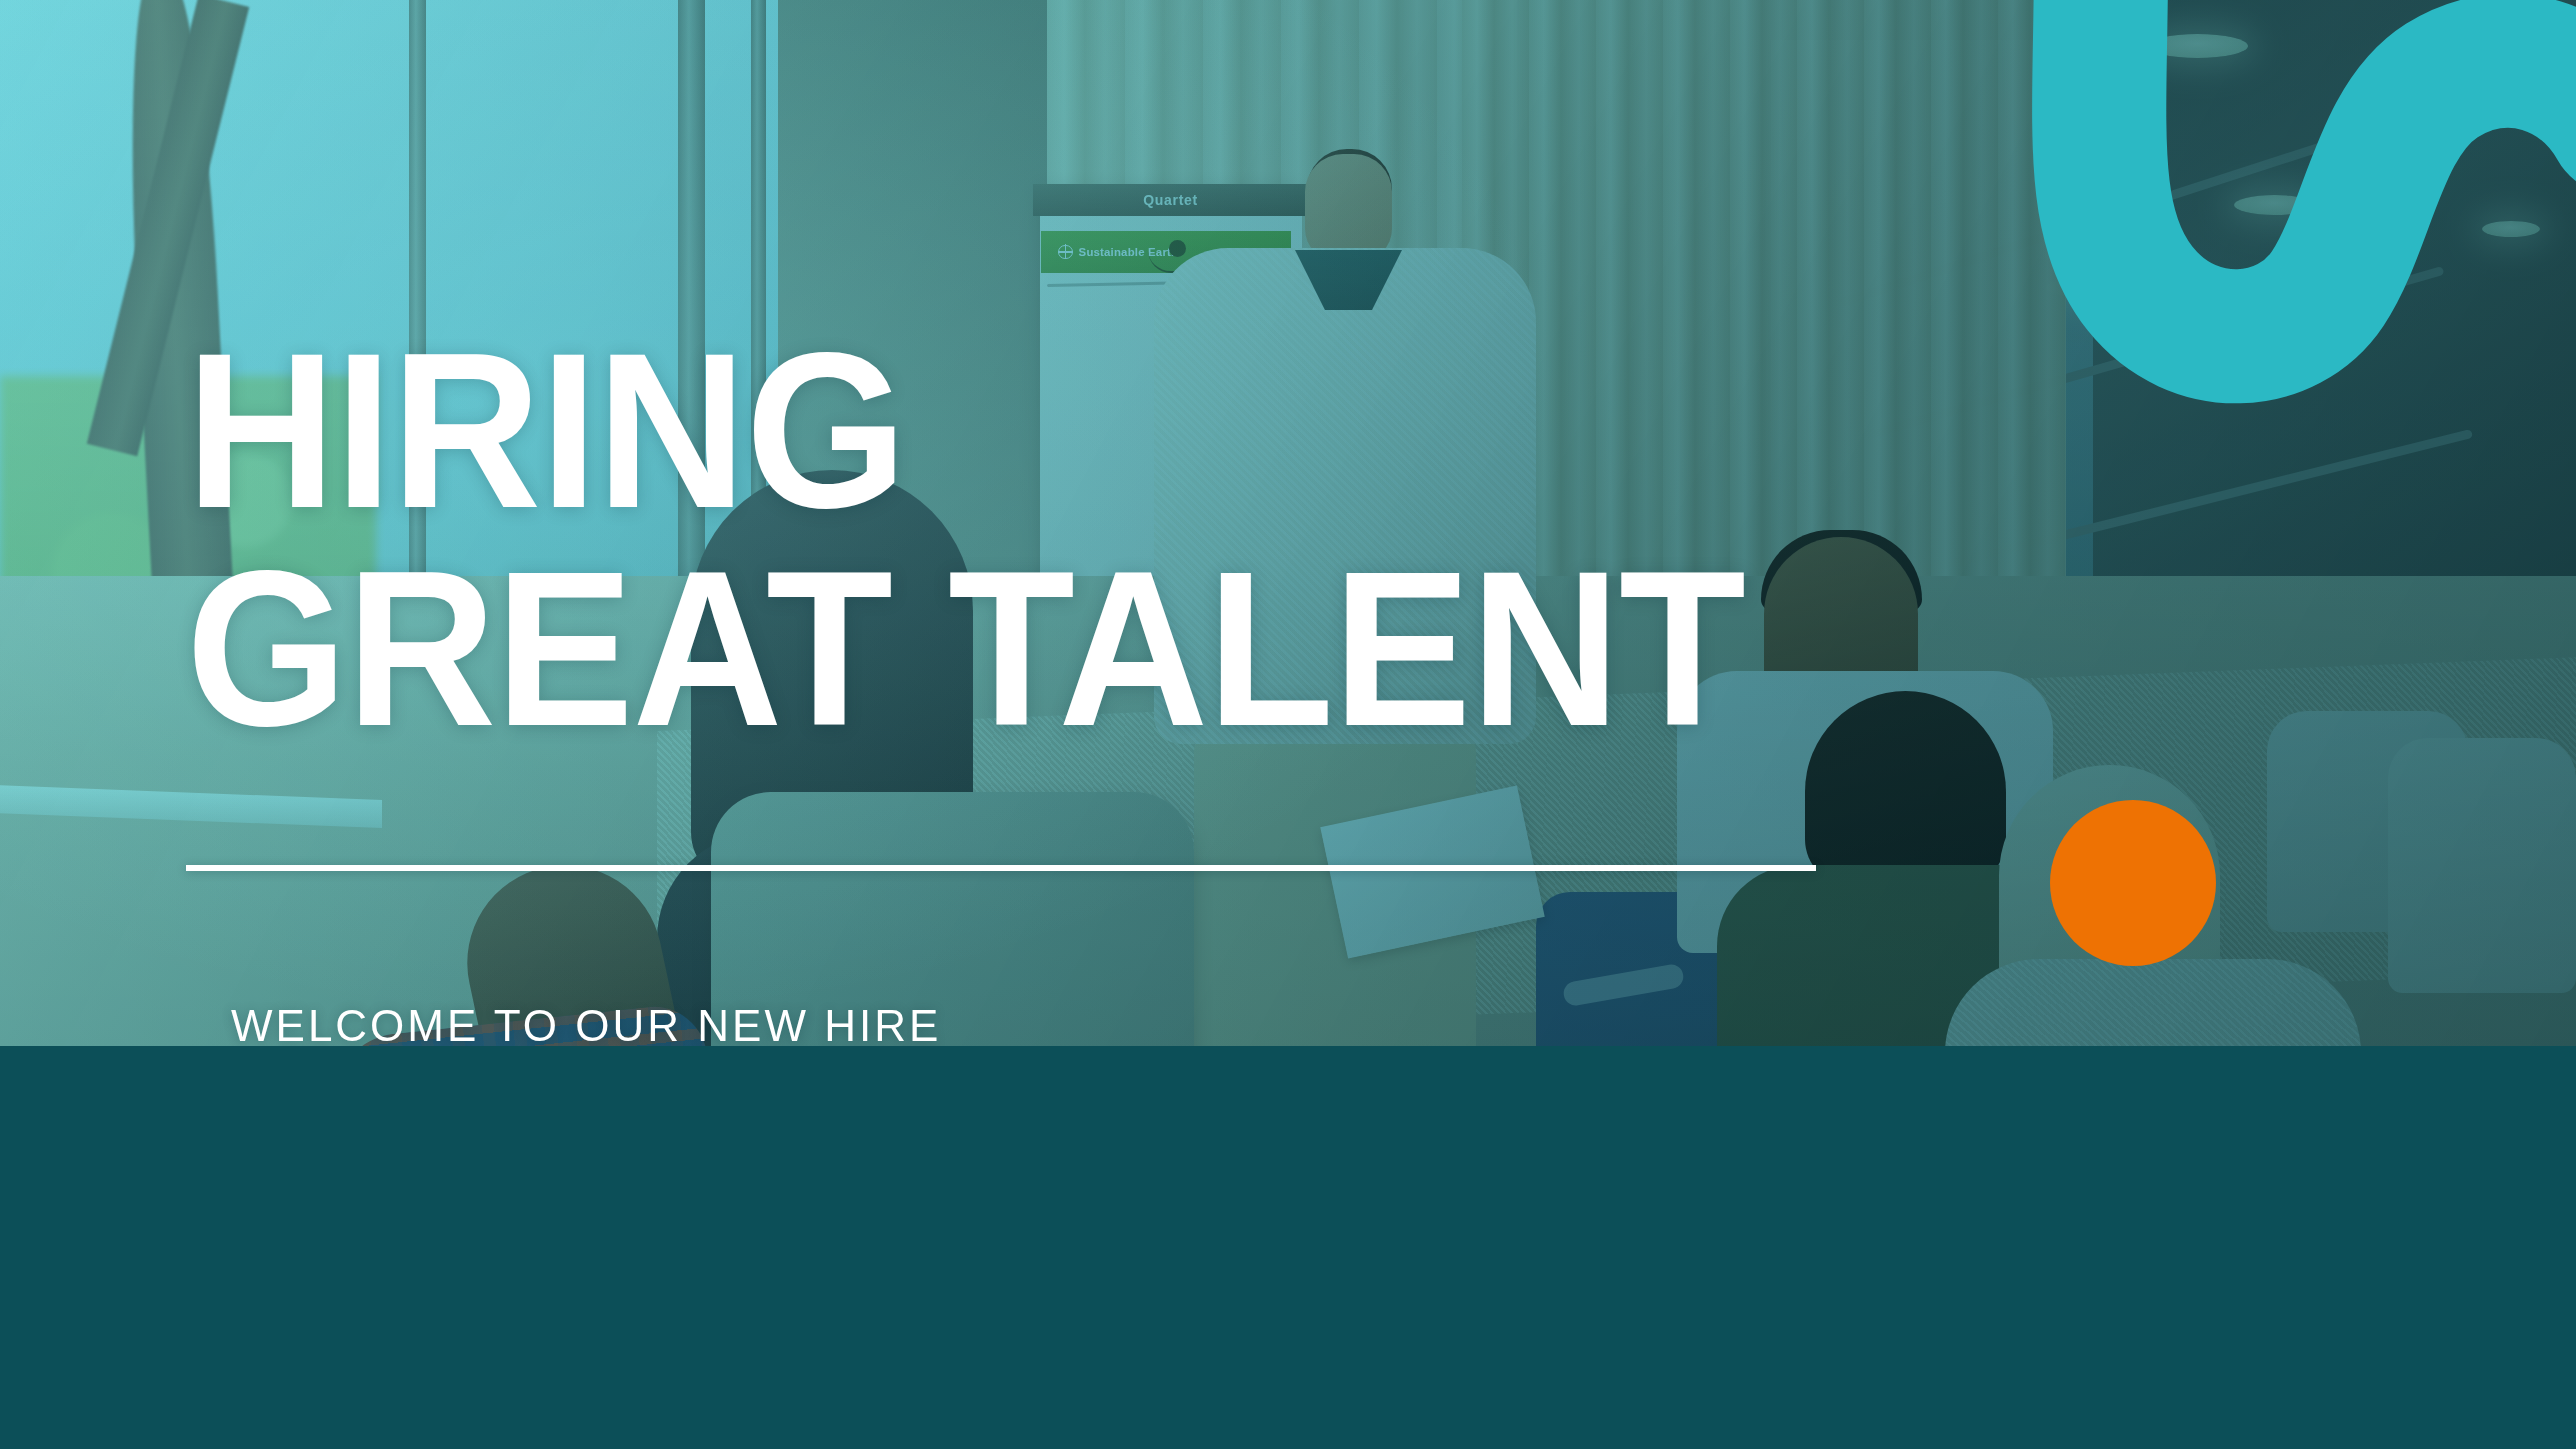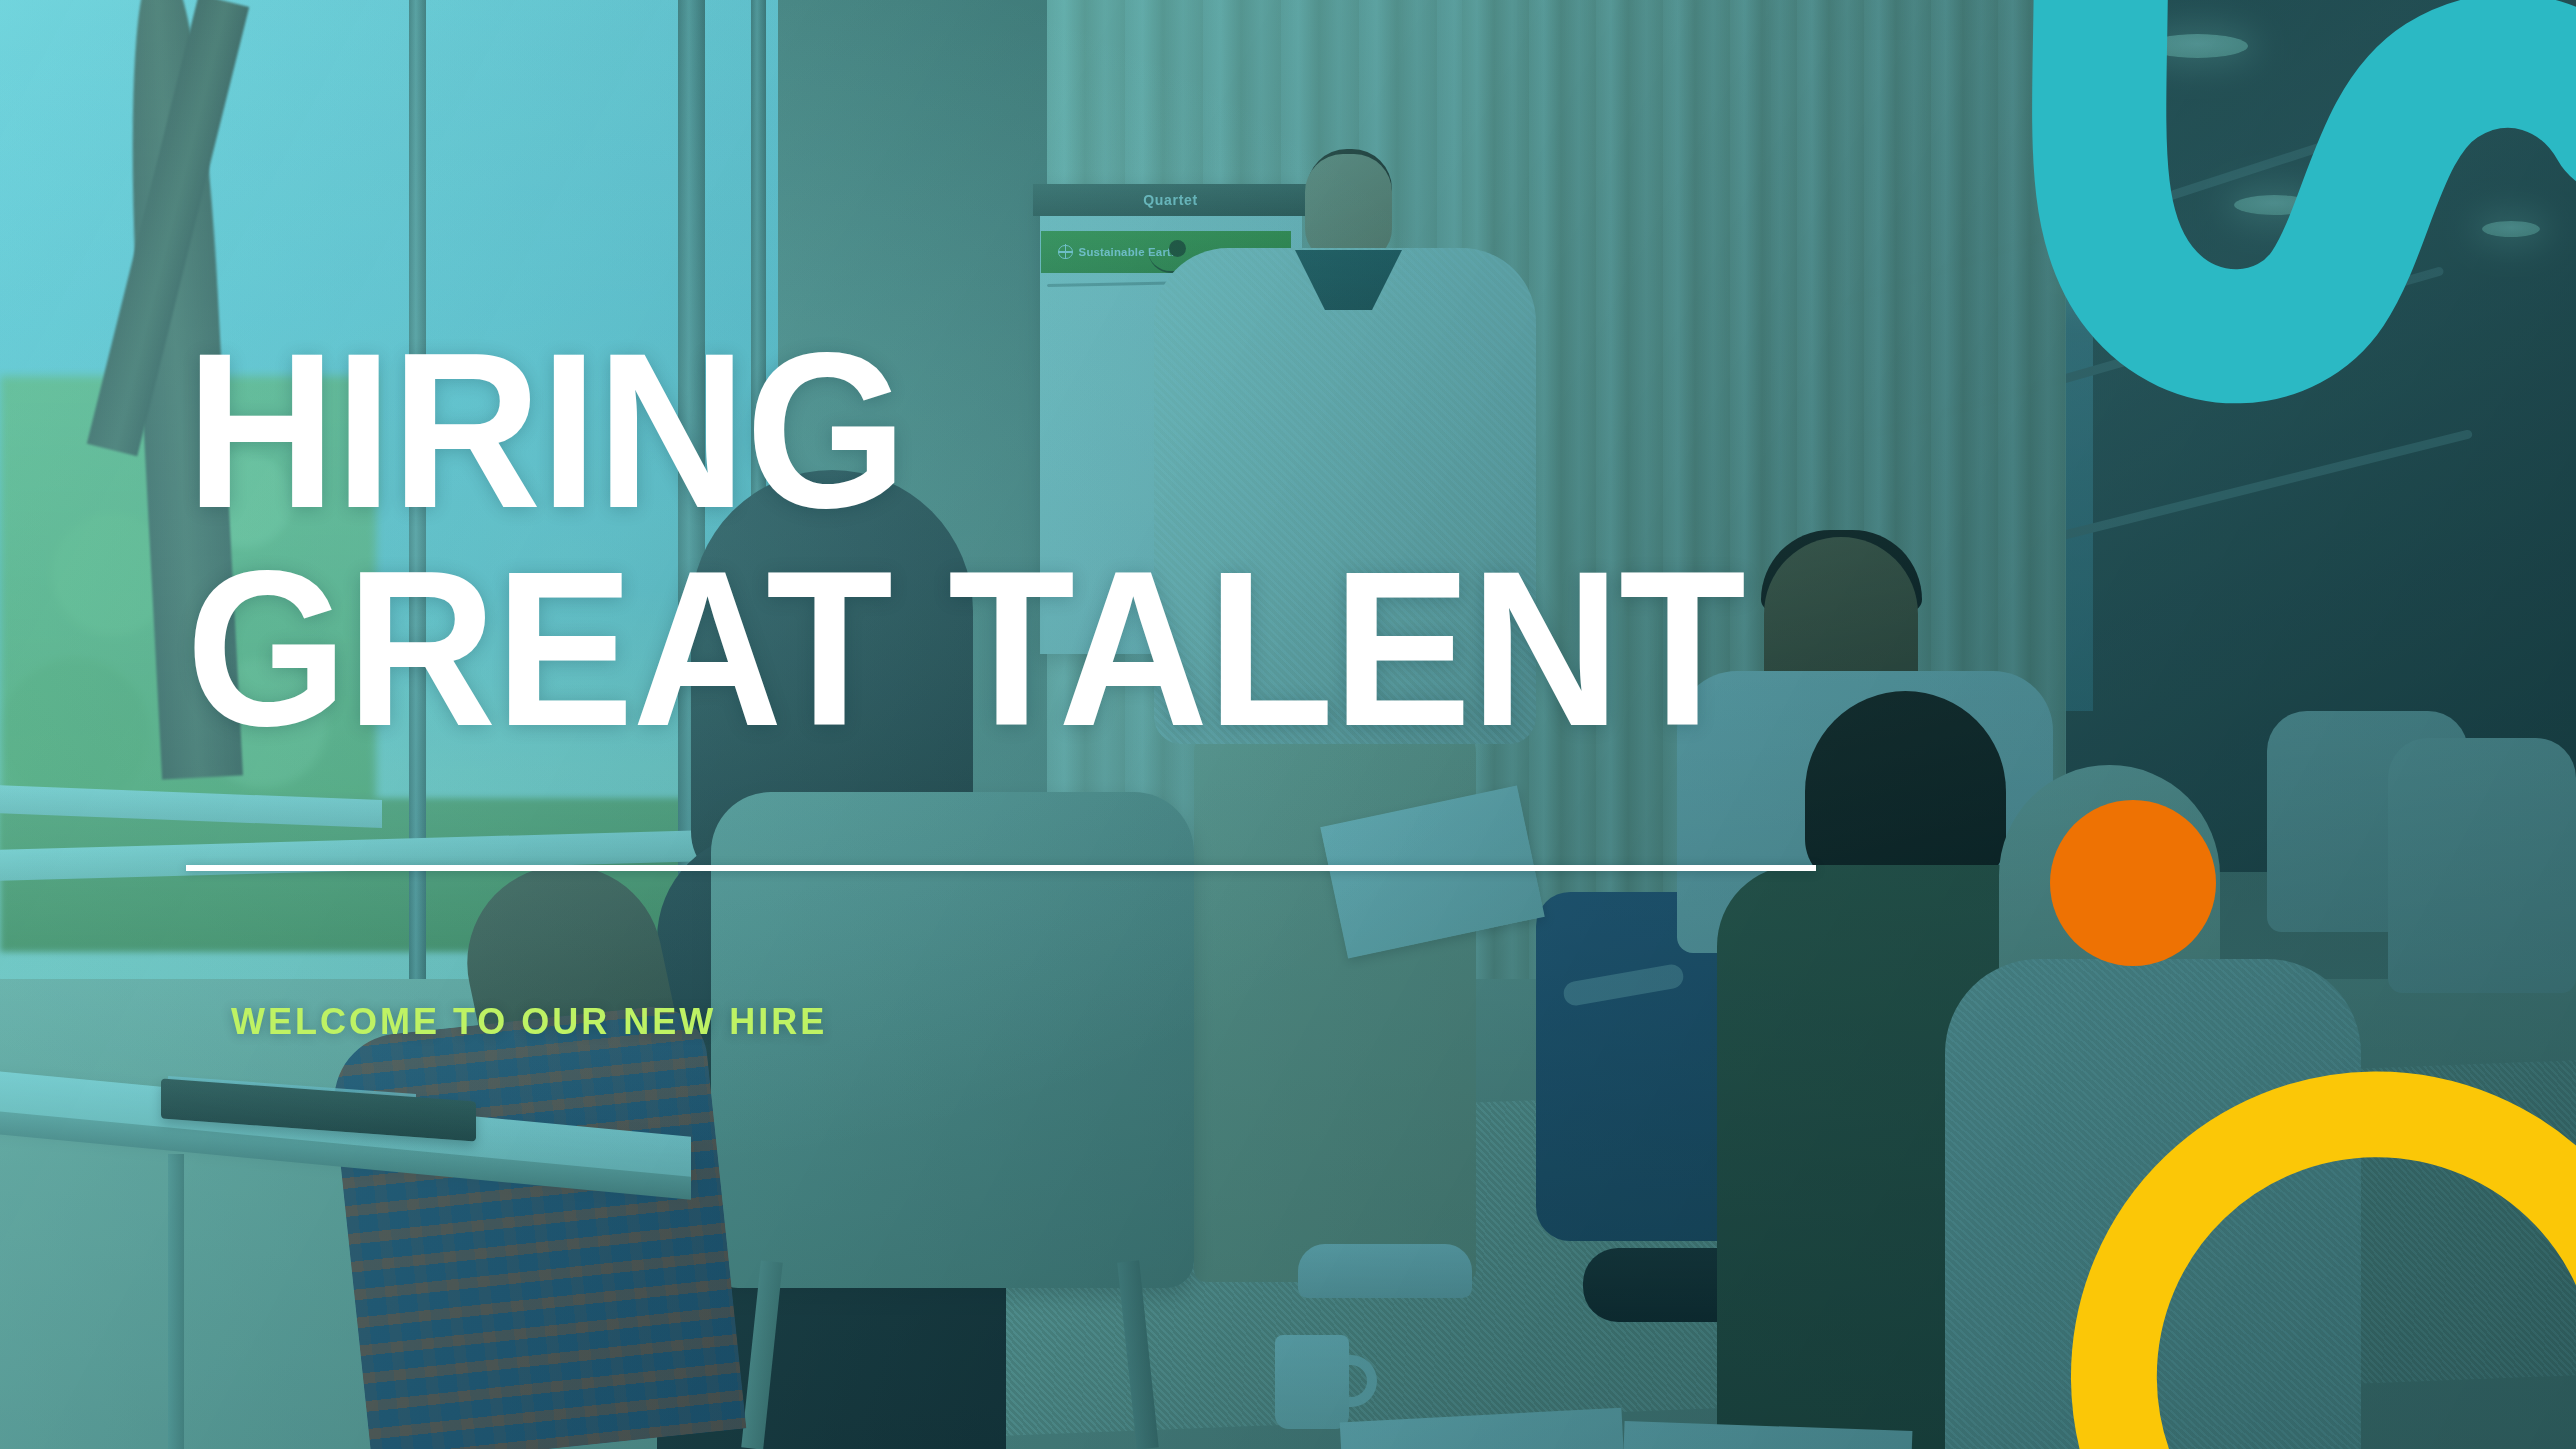--- a/index.html
+++ b/index.html
@@ -6,21 +6,21 @@
   * { margin:0; padding:0; box-sizing:border-box; }
   html, body {
     width:2576px; height:1449px;
     overflow:hidden;
     background:#0c4f58;
     font-family:"Liberation Sans", sans-serif;
   }
 
   #banner {
     position:relative;
-    width:2576px; height:1449px;
+    width:2576px; height:1046px;
     overflow:hidden;
     background:#1d6b72;
   }
 
   
   .scene { position:absolute; inset:0; overflow:hidden; }
 
   
   .room-base {
     position:absolute; inset:0;
@@ -450,24 +450,24 @@
     position:absolute;
     left:186px; top:865px;
     width:1630px; height:6px;
     background:#ffffff;
     box-shadow:0 1.3px 9.4px rgba(0,40,50,.25);
   }
 
   .subtitle {
     position:absolute;
     left:231px; top:1001px;
-    color:#bef264;
+    color:#ffffff;
     font-family:"Liberation Sans Narrow","Liberation Sans",sans-serif;
-    font-weight:700;
-    font-size:36px;
+    font-weight:400;
+    font-size:44px;
     letter-spacing:3px;
     white-space:nowrap;
     text-shadow:0 1.3px 10.7px rgba(0,40,50,.3);
   }
 </style>
 </head>
 <body>
 
 <div id="banner">
 

